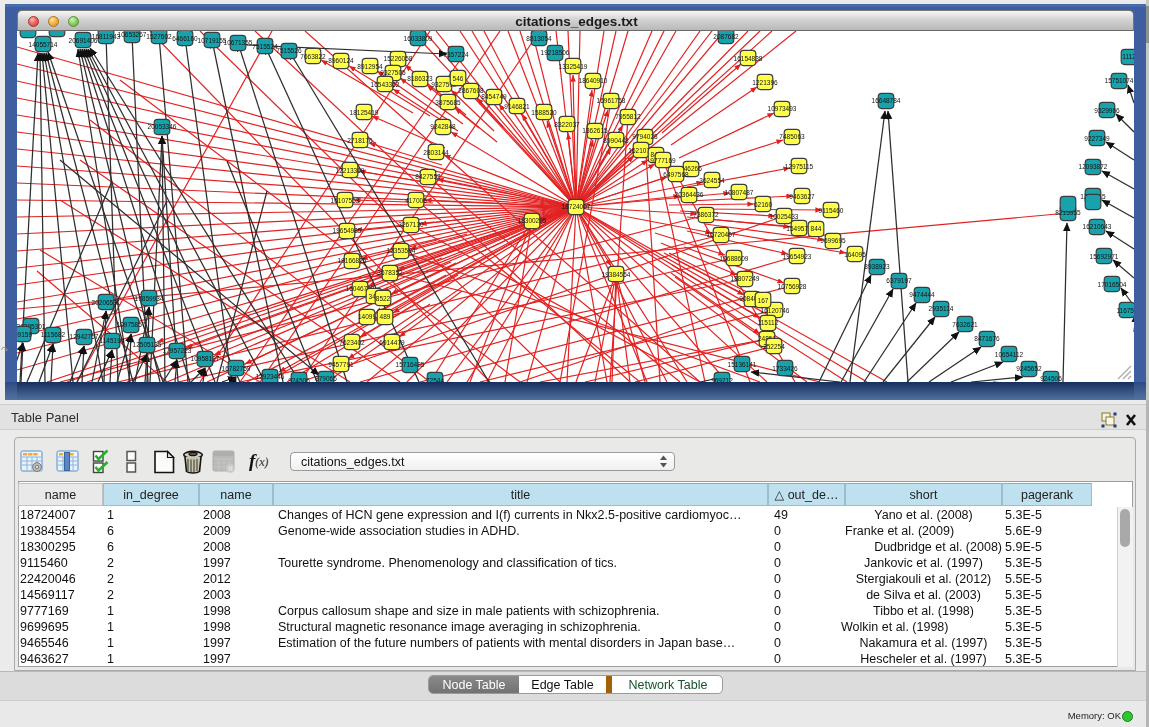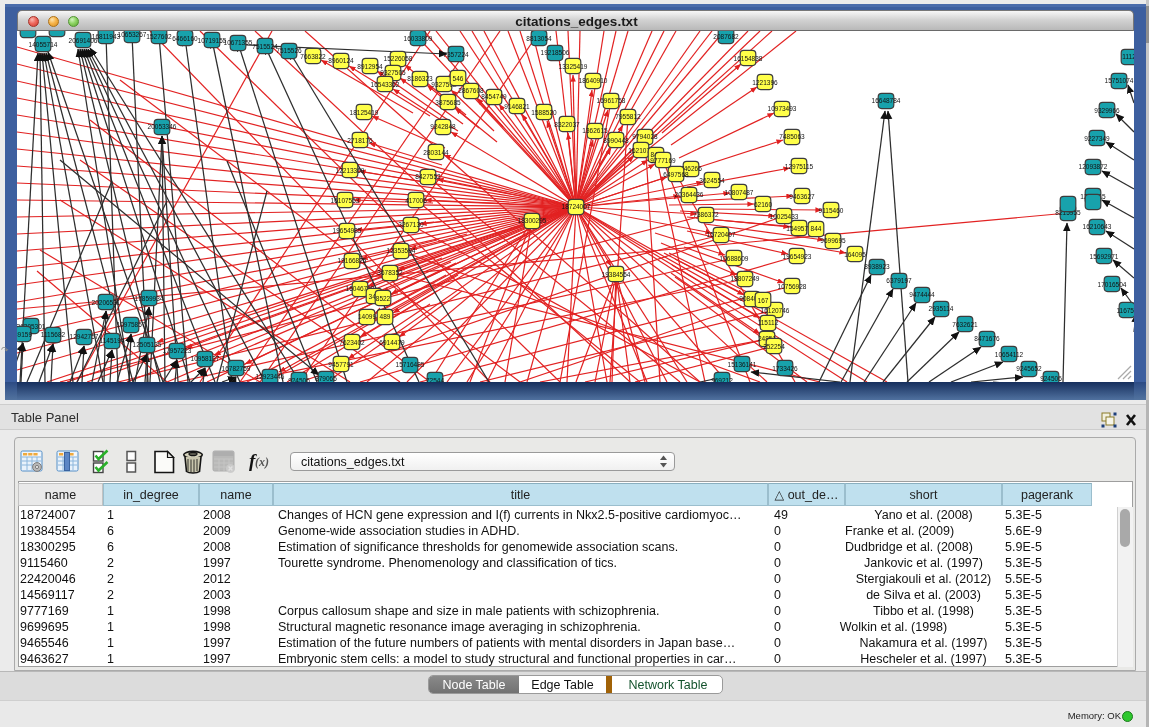--- a/index.html
+++ b/index.html
@@ -696,23 +696,22 @@
     <span style="left:203px">2009</span>
 <span style="left:278px">Genome-wide association studies in ADHD.</span>
     <span style="left:774px">0</span>
 <span style="left:845px;width:157px;text-align:left">Franke et al. (2009)</span>
     <span style="left:1005px">5.6E-9</span>
 </div>
 <div class="trow" style="top:539px">
 <span style="left:20px">18300295</span>
     <span style="left:107px">6</span>
     <span style="left:203px">2008</span>
-<span style="left:278px">Estimation of significance thresholds for genomewide association scans.</span>
-    <span style="left:774px">0</span>
-<span style="left:845px;width:157px;text-align:left">Dudbridge et al. (2008)</span>
+    <span style="left:774px">0</span>
+<span style="left:845px;width:157px;text-align:right">Dudbridge et al. (2008)</span>
     <span style="left:1005px">5.9E-5</span>
 </div>
 <div class="trow" style="top:555px">
 <span style="left:20px">9115460</span>
     <span style="left:107px">2</span>
     <span style="left:203px">1997</span>
 <span style="left:278px">Tourette syndrome. Phenomenology and classification of tics.</span>
     <span style="left:774px">0</span>
 <span style="left:845px;width:157px;text-align:center">Jankovic et al. (1997)</span>
     <span style="left:1005px">5.3E-5</span>
@@ -741,37 +740,36 @@
     <span style="left:774px">0</span>
 <span style="left:845px;width:157px;text-align:center">Tibbo et al. (1998)</span>
     <span style="left:1005px">5.3E-5</span>
 </div>
 <div class="trow" style="top:619px">
 <span style="left:20px">9699695</span>
     <span style="left:107px">1</span>
     <span style="left:203px">1998</span>
 <span style="left:278px">Structural magnetic resonance image averaging in schizophrenia.</span>
     <span style="left:774px">0</span>
-<span style="left:815px;width:157px;text-align:center">Wolkin et al. (1998)</span>
+<span style="left:841px;width:157px;text-align:left">Wolkin et al. (1998)</span>
     <span style="left:1005px">5.3E-5</span>
 </div>
 <div class="trow" style="top:635px">
 <span style="left:20px">9465546</span>
     <span style="left:107px">1</span>
     <span style="left:203px">1997</span>
 <span style="left:278px">Estimation of the future numbers of patients with mental disorders in Japan base…</span>
     <span style="left:774px">0</span>
 <span style="left:845px;width:157px;text-align:center">Nakamura et al. (1997)</span>
     <span style="left:1005px">5.3E-5</span>
 </div>
 <div class="trow" style="top:651px">
 <span style="left:20px">9463627</span>
     <span style="left:107px">1</span>
     <span style="left:203px">1997</span>
-<span style="left:278px">Embryonic stem cells: a model to study structural and functional properties in car…</span>
     <span style="left:774px">0</span>
 <span style="left:845px;width:157px;text-align:center">Hescheler et al. (1997)</span>
     <span style="left:1005px">5.3E-5</span>
 </div>
 
 <div class="abs" style="left:1117px;top:507px;width:16px;height:160px;background:#f2f2f2;border-left:1px solid #d0d0d0"></div>
 <div class="abs" style="left:1120px;top:509px;width:10px;height:38px;background:#a9a9a9;border-radius:5px"></div>
 
 <div class="abs" style="left:0;top:671px;width:1149px;height:29px;background:#dcdcdc;border-top:1px solid #b8b8b8"></div>
 <div class="abs" style="left:428px;top:675px;width:295px;height:19px;background:#fff;border:1px solid #9a9a9a;border-radius:5px;overflow:hidden;font-size:12.5px;line-height:18px;text-align:center">

